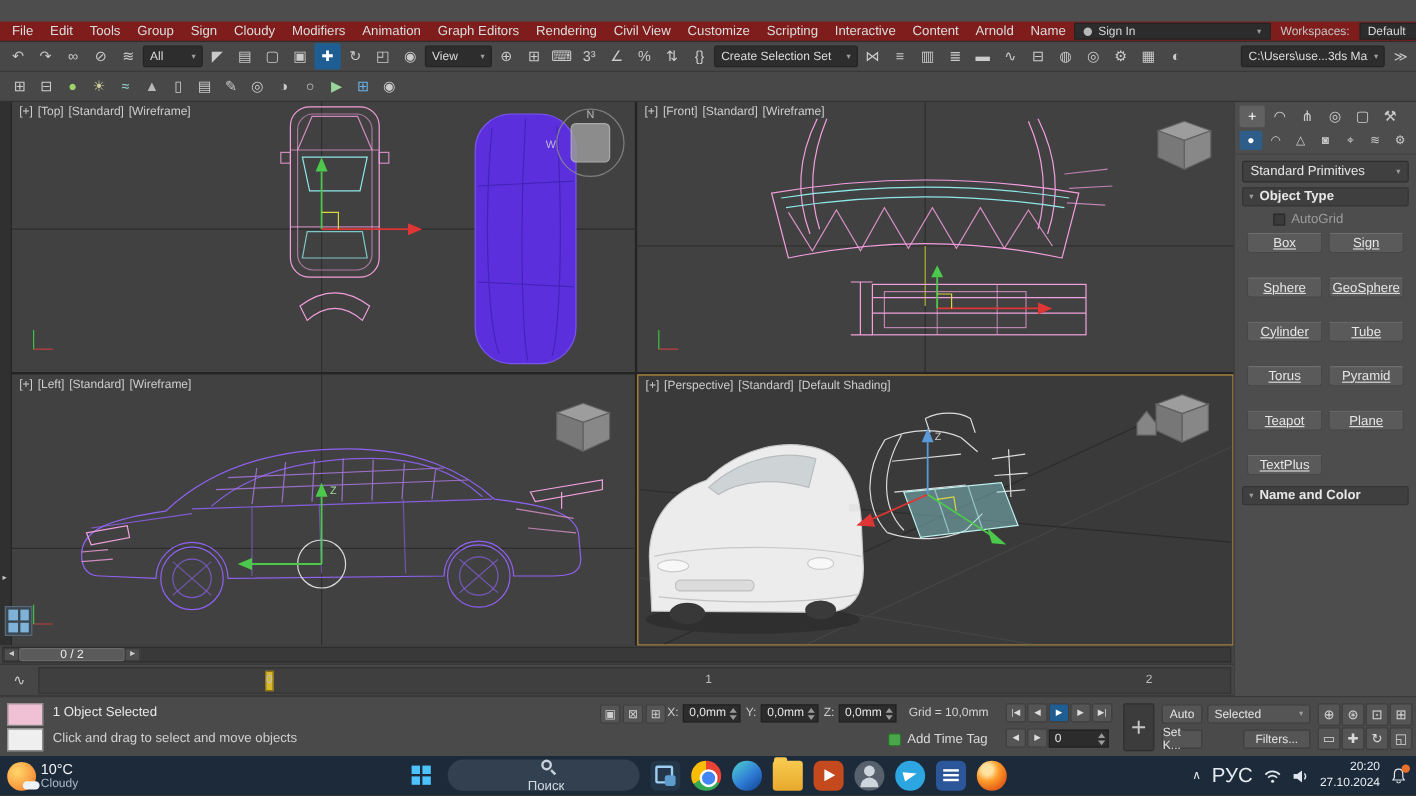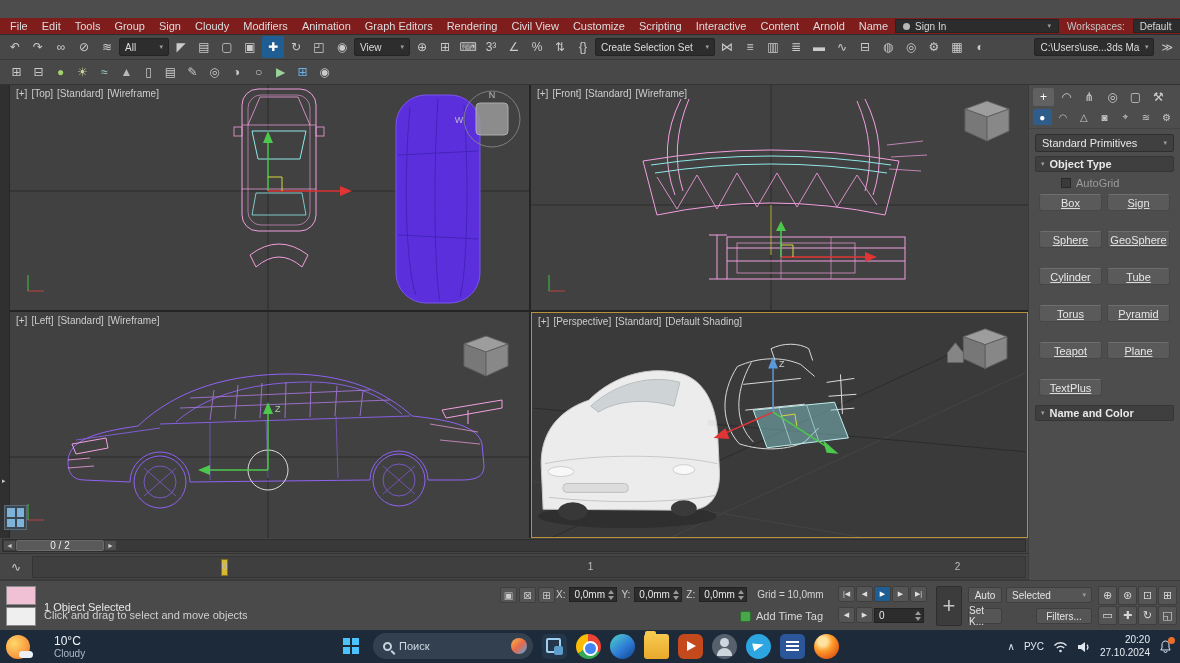--- a/index.html
+++ b/index.html
@@ -115,21 +115,21 @@
   .tb-tick { position:absolute; top:4px; font-size:10px; color:#bdbdbd; transform:translateX(-50%); }
   .tb-key { position:absolute; left:19%; top:2px; width:7px; height:17px; background:#d8b830;
             border:1px solid #8a7010; }
 
   
   .statusbar { left:0; top:580px; width:1180px; height:50px; background:#4a4a4a;
                border-top:1px solid #3a3a3a; font-size:11px; }
   .listener { left:6px; top:5px; width:30px; height:40px; }
   .listener-pink { height:19px; background:#f0c0d4; border:1px solid #8a8a8a; }
   .listener-white { height:19px; background:#efefef; border:1px solid #8a8a8a; margin-top:2px; }
-  .sel-status { left:44px; top:20px; color:#e8e8e8; }
+  .sel-status { left:44px; top:7px; color:#e8e8e8; }
   .prompt-line { left:44px; top:28px; color:#cfcfcf; }
   .sb-toggles { left:500px; top:6px; display:flex; gap:2px; }
   .sb-icon { width:17px; height:16px; background:#555; border:1px solid #3e3e3e; border-radius:2px;
              display:flex; align-items:center; justify-content:center; font-size:10px; color:#ccc; }
   .coords { left:556px; top:6px; display:flex; align-items:center; gap:4px; }
   .coord-label { color:#cfcfcf; font-size:10px; }
   .coord-field { width:48px; height:15px; background:#2c2c2c; border:1px solid #222;
                  color:#e8e8e8; font-size:10px; display:flex; align-items:center;
                  padding:0 10px 0 4px; position:relative; }
   .spin { position:absolute; right:1px; top:1px; width:8px; height:11px; }
@@ -155,35 +155,35 @@
   .auto-btn { left:968px; top:6px; width:34px; height:16px; }
   .setk-btn { left:968px; top:27px; width:34px; height:16px; }
   .sel-drop { left:1006px; top:6px; width:86px; height:16px; justify-content:space-between; padding:0 5px; }
   .filters-btn { left:1036px; top:27px; width:56px; height:16px; }
   .nav-cluster { right:3px; top:5px; display:grid; grid-template-columns:repeat(4,19px); gap:1px; }
   .nav-btn { width:19px; height:19px; background:#555; border:1px solid #3e3e3e; border-radius:2px;
              font-size:11px; color:#d8d8d8; display:flex; align-items:center; justify-content:center; }
 
   
   .taskbar { left:0; top:630px; width:1180px; height:33px; background:#1d2a3a; }
-  .weather { left:6px; top:4px; display:flex; align-items:center; gap:24px; }
+  .weather { left:6px; top:4px; display:flex; align-items:center; gap:4px; }
   .weather-icon { width:24px; height:24px; border-radius:50%; position:relative;
                   background:radial-gradient(circle at 35% 35%,#ffd86a,#f8923a 70%,#e8702a); }
   .weather-icon::after { content:""; position:absolute; width:14px; height:7px; background:#eef2f6;
                   border-radius:7px; right:-3px; bottom:1px; }
   .weather-temp { font-size:12px; color:#f2f5f8; line-height:1.2; }
   .weather-cond { font-size:10px; color:#aeb9c6; }
   .tb-center { left:338px; top:3px; display:flex; align-items:center; gap:9px; }
   .start-btn { width:26px; height:26px; border-radius:4px; display:flex; align-items:center;
                justify-content:center; }
   .win-logo { width:16px; height:16px; position:relative; }
   .win-logo::before { content:""; position:absolute; left:0; top:0; width:7px; height:7px;
                background:#4cc2ff; box-shadow:9px 0 0 #4cc2ff, 0 9px 0 #4cc2ff, 9px 9px 0 #4cc2ff; }
   .search-pill { width:160px; height:26px; border-radius:13px; background:#33404f;
-                 display:flex; align-items:center; gap:7px; padding:0 6px 0 10px; }
+                 display:flex; align-items:center; gap:7px; padding:0 6px 0 10px;flex-direction:column; }
   .mag-icon { width:9px; height:9px; border:2px solid #c8d2dc; border-radius:50%; position:relative; flex:none; }
   .mag-icon::after { content:""; position:absolute; width:2px; height:5px; background:#c8d2dc;
                  transform:rotate(-45deg); left:7px; top:6px; }
   .search-text { font-size:11px; color:#cfd8e3; flex:1; }
   .bing-dot { width:16px; height:16px; border-radius:50%; flex:none;
               background:linear-gradient(135deg,#f8b84a,#e86a4a 50%,#4aa8e8); }
   .tb-apps { display:flex; align-items:center; gap:9px; }
   .tb-app { width:25px; height:25px; border-radius:5px; position:relative; flex:none; }
   [data-name="task-view-icon"] { background:#24364a; }
   [data-name="task-view-icon"]::before { content:""; position:absolute; left:4px; top:4px; width:11px;
@@ -211,21 +211,21 @@
   [data-name="telegram-icon"]::before { content:""; position:absolute; left:7px; top:8px; width:0; height:0;
       border-top:4px solid transparent; border-bottom:4px solid transparent; border-left:11px solid #fff;
       transform:rotate(-15deg); }
   [data-name="word-icon"] { background:#2b579a; border-radius:5px; }
   [data-name="word-icon"]::before { content:""; position:absolute; left:6px; top:7px; width:13px; height:2px;
       background:#fff; box-shadow:0 4px 0 #fff, 0 8px 0 #fff; }
   [data-name="firefox-icon"] { border-radius:50%;
       background:radial-gradient(circle at 35% 30%,#ffe2a0 0 18%,#ff9e2c 40%,#e8661a 70%,#c8481a); }
   .tb-tray { right:8px; top:3px; display:flex; align-items:center; gap:9px; height:27px; }
   .tray-caret { font-size:10px; color:#dfe6ee; }
-  .tray-lang { font-size:10px; color:#e4eaf0; }
+  .tray-lang { font-size:17px; color:#e4eaf0; }
   .tray-clock { font-size:10px; color:#e8eef4; text-align:right; line-height:1.25; }
   .tray-bell { position:relative; display:flex; }
   .bell-badge { position:absolute; right:-3px; top:-3px; width:7px; height:7px; border-radius:50%;
                 background:#e8702a; }
 </style>
 </head>
 <body>
 
 <div id="root" data-name="3dsmax-window">
 

